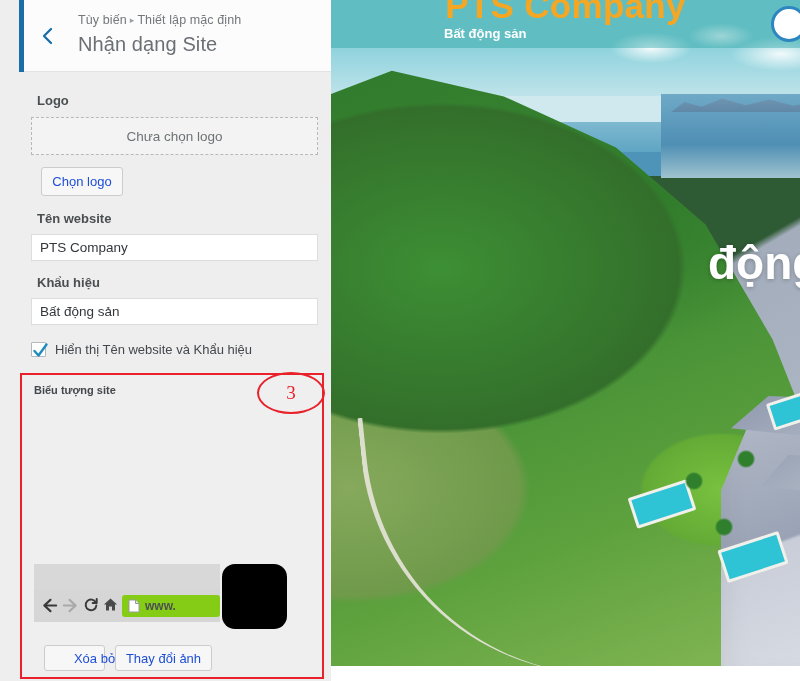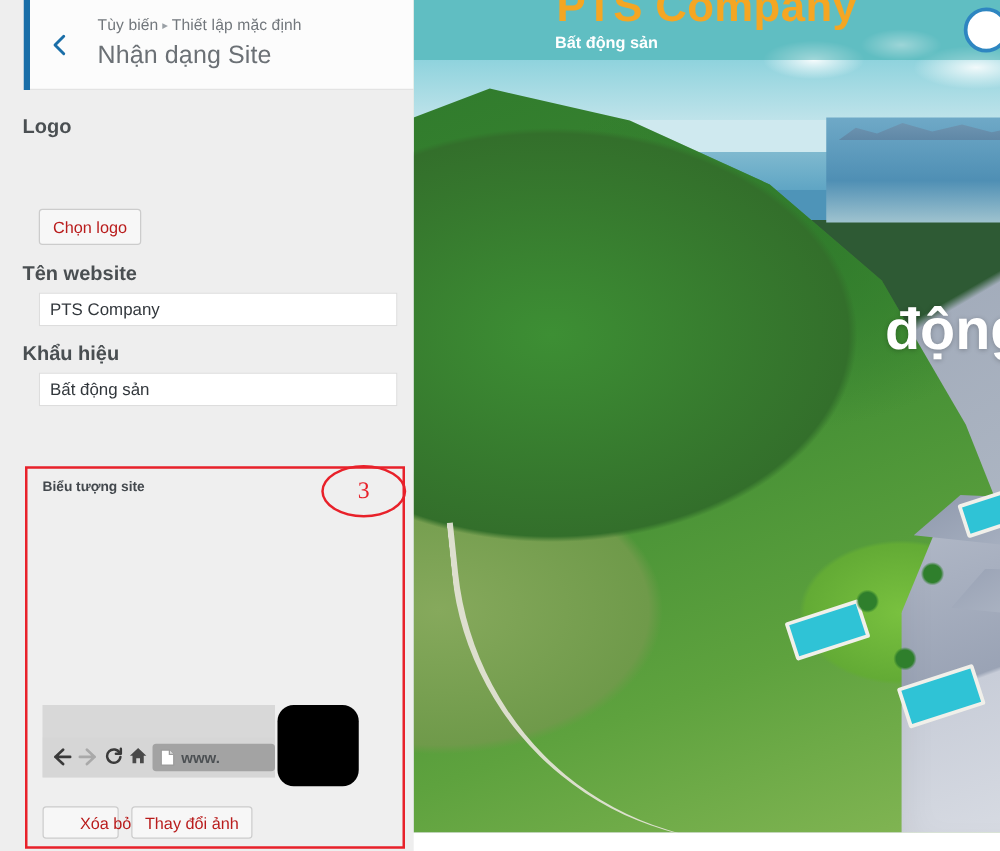--- a/index.html
+++ b/index.html
@@ -43,36 +43,36 @@
   }
   .breadcrumb .sep{font-size:9px;color:#9aa0a6;padding:0 3px;vertical-align:1px;}
   .section-title{
     position:absolute;left:78px;top:33px;
     font-size:20px;color:#6b7075;font-weight:400;white-space:nowrap;
     letter-spacing:.1px;
   }
 
   
   .ctl-label{
-    position:absolute;left:18px;
-    font-size:16px;font-weight:bold;color:#4a4f52;white-space:nowrap;
+    position:absolute;left:37px;
+    font-size:13px;font-weight:bold;color:#4a4f52;white-space:nowrap;
   }
   .logo-placeholder{
     position:absolute;left:31px;top:117px;width:287px;height:38px;
     border:1px dashed #b4b9be;background:#f3f3f3;
     display:flex;align-items:center;justify-content:center;
     font-size:13.5px;color:#6e7275;box-sizing:border-box;
   }
   .btn{
     position:absolute;
     background:#f7f7f7;border:1px solid #cccccc;border-radius:3px;
     font-family:"Liberation Sans","DejaVu Sans",sans-serif;
-    font-size:13px;color:#b91c1c;
+    font-size:13px;color:#1d4ed8;
     display:flex;align-items:center;justify-content:center;
-    cursor:pointer;box-sizing:border-box;white-space:nowrap;
+    cursor:pointer;box-sizing:border-box;white-space:nowrap;margin-left:10px;
   }
   #choose-logo-btn{left:31px;top:167px;width:82px;height:29px;}
 
   .text-input{
     position:absolute;left:31px;width:287px;height:27px;
     background:#ffffff;border:1px solid #dddddd;border-radius:0;
     box-sizing:border-box;padding:0 8px;
     font-family:"Liberation Sans","DejaVu Sans",sans-serif;
     font-size:13.5px;color:#32373c;
     display:flex;align-items:center;
@@ -138,21 +138,21 @@
     background:#e9e9e9;border-radius:5px 5px 0 0;
     display:flex;align-items:center;
   }
   .bm-tab .home-ico{margin-left:9px;display:flex;}
   .bm-tab .tab-title{
     margin-left:6px;font-size:11.5px;color:#5d6164;white-space:nowrap;overflow:hidden;
   }
   .bm-toolbar{position:absolute;left:0;top:26px;width:186px;height:32px;background:#d6d6d6;}
   .bm-ico{position:absolute;top:7px;display:flex;align-items:center;justify-content:center;}
   .bm-url{
-    position:absolute;left:88px;top:5px;width:98px;height:22px;background:#a3a3a3;
+    position:absolute;left:88px;top:5px;width:98px;height:22px;background:#84cc16;
     border-radius:3px;display:flex;align-items:center;
   }
   .bm-url .doc-ico{margin-left:6px;display:flex;}
   .bm-url .url-text{
     margin-left:5px;font-size:12px;font-weight:bold;color:#4c5053;white-space:nowrap;
   }
   .site-icon-swatch{
     position:absolute;left:220px;top:562px;width:65px;height:65px;
     background:#000000;border-radius:13px;
   }
@@ -307,28 +307,37 @@
         <polyline points="10,3 3,10 10,17" fill="none" stroke="#1a6ea8" stroke-width="2.3" stroke-linecap="round" stroke-linejoin="round"></polyline>
       </svg>
     </div>
 
     <div class="breadcrumb">
       <span>Tùy biến</span><span class="sep">▸</span><span>Thiết lập mặc định</span>
     </div>
     <div class="section-title">Nhận dạng Site</div>
 
     <div class="ctl-label" style="top:93px;">Logo</div>
+    <div class="logo-placeholder">Chưa chọn logo</div>
     <div class="btn" id="choose-logo-btn">Chọn logo</div>
 
     <div class="ctl-label" style="top:211px;">Tên website</div>
     <div class="text-input" id="site-title-input">PTS Company</div>
 
     <div class="ctl-label" style="top:275px;">Khẩu hiệu</div>
     <div class="text-input" id="tagline-input">Bất động sản</div>
 
+    <div class="checkbox-row">
+      <span class="cb">
+        <svg width="17" height="20" viewBox="0 0 17 20" aria-hidden="true">
+          <polyline points="2.5,11 6.5,15.5 14.5,4.5" fill="none" stroke="#1e8cbe" stroke-width="2.4" stroke-linecap="round" stroke-linejoin="round"></polyline>
+        </svg>
+      </span>
+      <span class="cb-label">Hiển thị Tên website và Khẩu hiệu</span>
+    </div>
 
     <div class="icon-section">
       <div class="icon-heading">Biểu tượng site</div>
 
       <div class="browser-mock" style="left:12px;top:189px;">
         <div class="bm-toolbar">
           <span class="bm-ico" style="left:7px;">
             <svg width="17" height="17" viewBox="0 0 18 18" aria-hidden="true">
               <path d="M10 3 L3.5 9 L10 15 M3.5 9 L16 9" fill="none" stroke="#3a3a3a" stroke-width="2.3" stroke-linecap="round" stroke-linejoin="round"></path>
             </svg>

